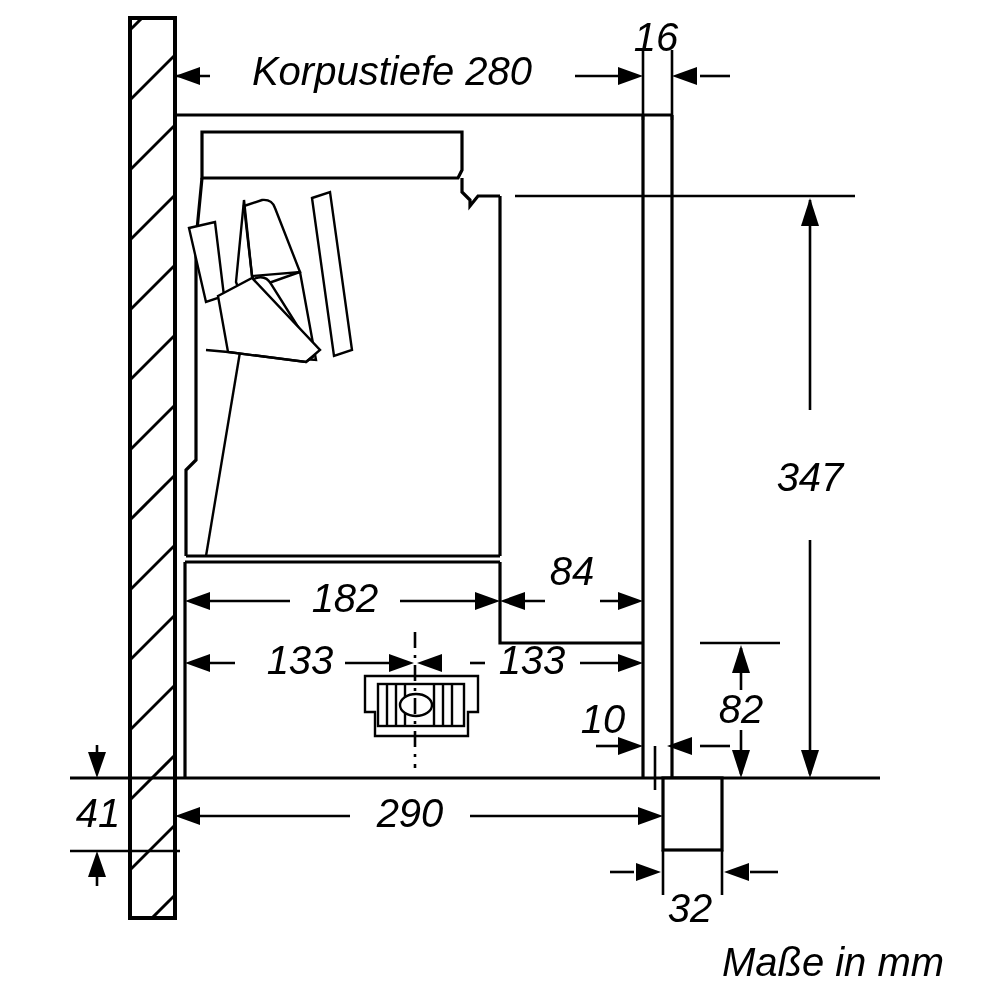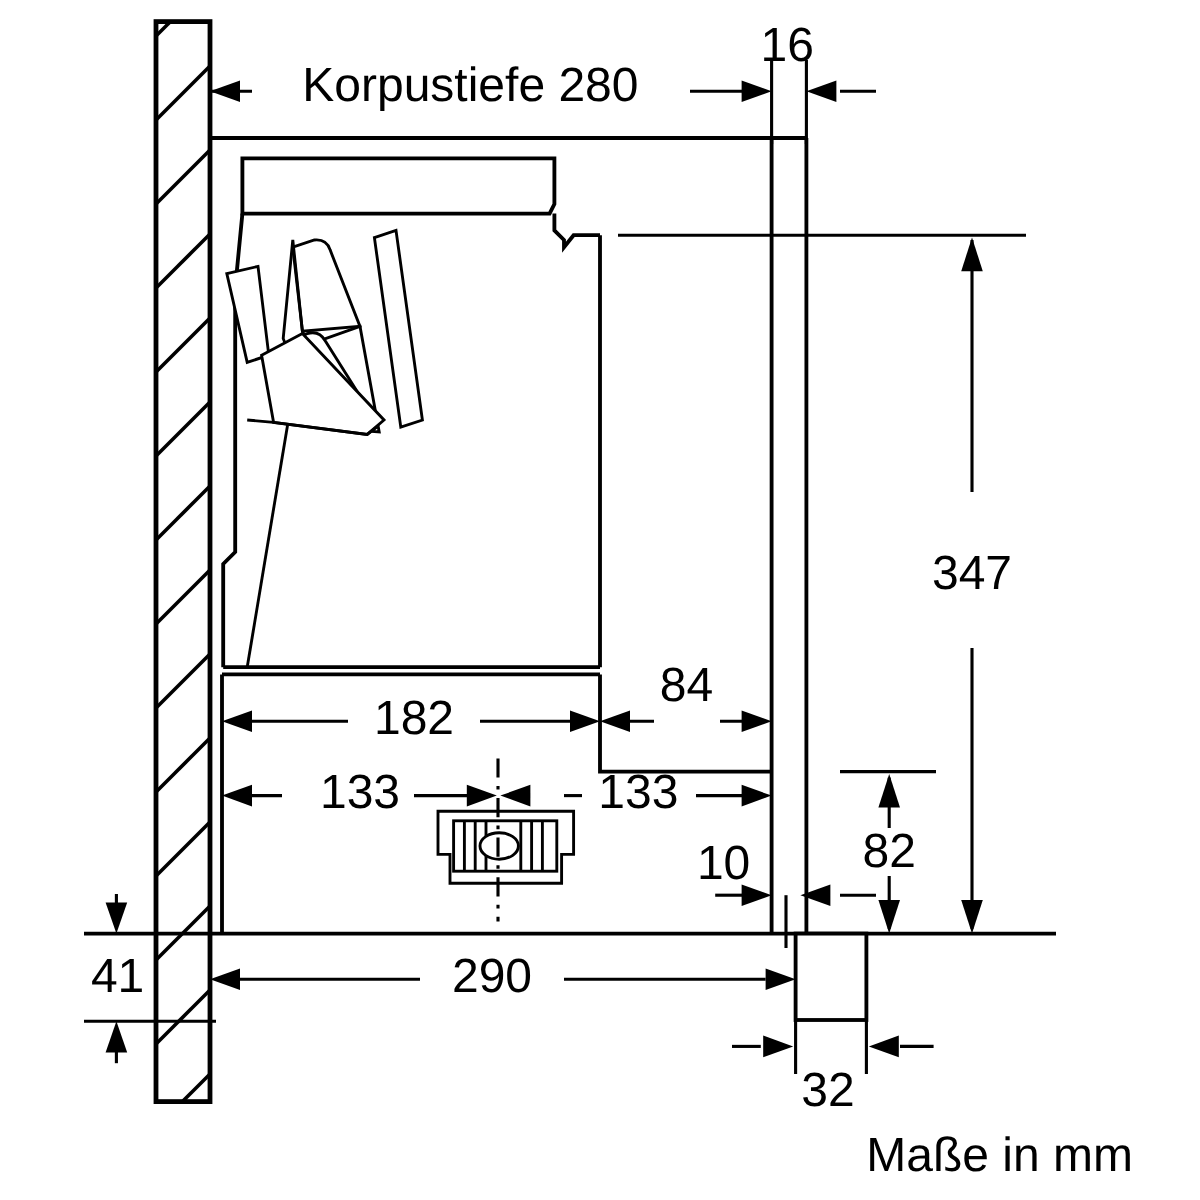--- a/index.html
+++ b/index.html
@@ -11,20 +11,21 @@
     width: 1000px;
     height: 1000px;
     font-family: "Liberation Sans", sans-serif;
     overflow: hidden;
   }
   #drawing-root {
     position: relative;
     width: 964px;
     height: 1000px;
     background: #ffffff;
+    font-style: italic;
   }
   svg#technical-drawing {
     display: block;
     width: 1000px;
     height: 1000px;
   }
   .stroke {
     fill: none;
     stroke: #000000;
     stroke-linecap: butt;

